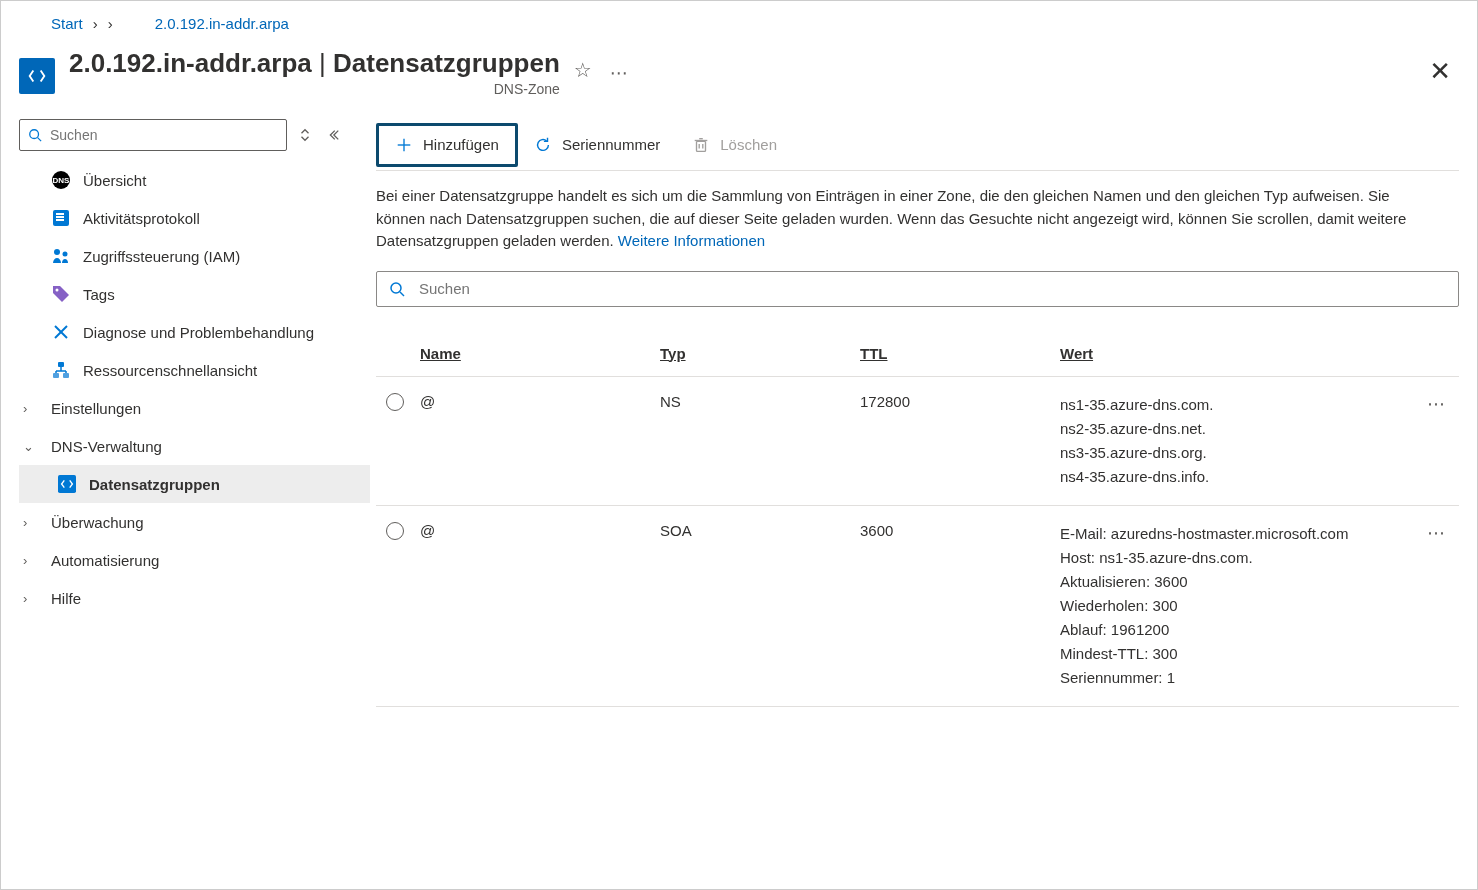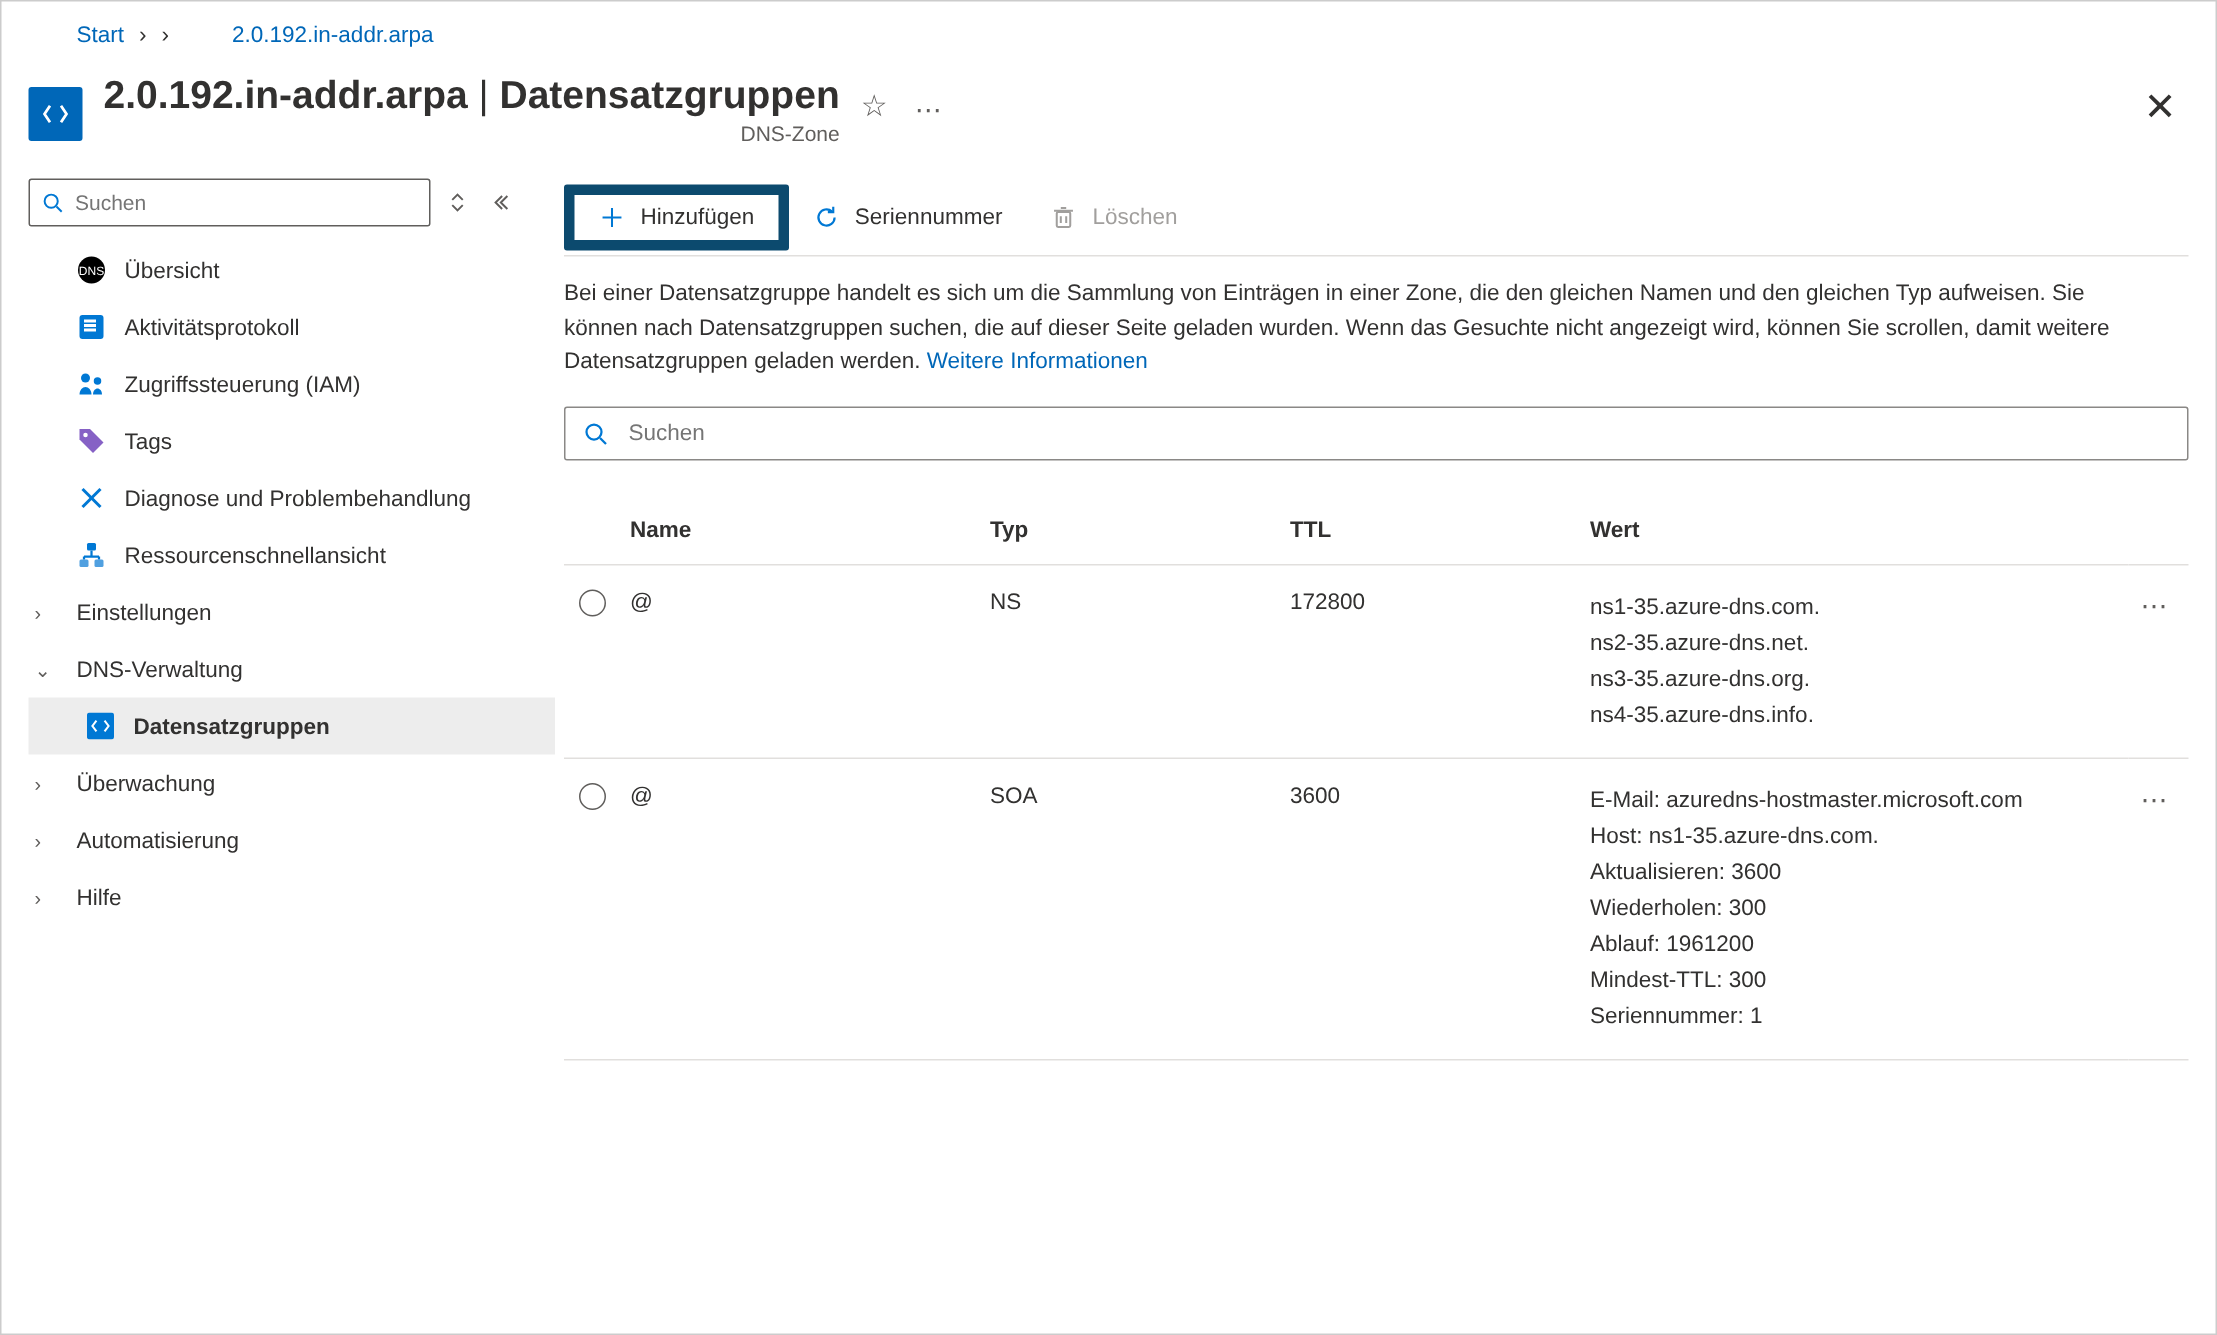--- a/index.html
+++ b/index.html
@@ -34,44 +34,44 @@
 .sidesearch .mini svg{ width:14px; height:14px;}
 
 .nav{ margin-top:8px;}
 .nav-item{ display:flex; align-items:center; height:38px; padding-left:4px; cursor:pointer; gap:12px;}
 .nav-item .chev{ width:16px; color:#605e5c; font-size:13px;}
 .nav-item .ic{ width:20px; height:20px; display:flex; align-items:center; justify-content:center;}
 .nav-item.indented{ padding-left:38px;}
 .nav-item.active{ background:#ededed; font-weight:600;}
 .nav-item .label{ font-size:15px; }
 
-.ic-dns{ width:18px; height:18px; border-radius:50%; background:#000000; color:#fff; font-size:8px; display:flex; align-items:center; justify-content:center; font-weight:normal;}
+.ic-dns{ width:18px; height:18px; border-radius:50%; background:#000000; color:#fff; font-size:8px; display:flex; align-items:center; justify-content:center; font-weight:bold;}
 .ic-log{ width:16px; height:16px; background:#0078d4; border-radius:2px; position:relative;}
 .ic-log::after{content:""; position:absolute; left:3px; top:3px; width:8px; height:2px; background:#fff; box-shadow:0 3px 0 #fff, 0 6px 0 #fff;}
 
 .content{ flex:1; display:flex; flex-direction:column; padding-right:18px;}
 
 .toolbar{ display:flex; align-items:center; height:52px; border-bottom:1px solid #e1dfdd;}
 .toolbar .btn{ display:flex; align-items:center; gap:10px; height:44px; padding:0 16px; cursor:pointer; font-size:15px;}
 .toolbar .btn svg{ width:18px; height:18px; color:#0078d4;}
 .toolbar .btn.disabled{ color:#a19f9d; cursor:default;}
 .toolbar .btn.disabled svg{ color:#a19f9d;}
-.toolbar .highlight{ border:7px solid #0c4a6e; border-radius:2px;justify-content:center;}
+.toolbar .highlight{ border:3px solid #0c4a6e; border-radius:2px;justify-content:center;}
 
 .intro{ padding:14px 0 0 0; font-size:15px; line-height:1.5; max-width:1060px;}
 .intro a{ color:#0067b8; }
 
 .tablesearch{ margin-top:18px; display:flex; align-items:center; border:1px solid #8a8886; border-radius:2px; height:36px; padding:0 12px;}
 .tablesearch svg{ width:16px; height:16px; color:#0078d4;}
 .tablesearch input{ border:none; outline:none; flex:1; margin-left:14px; font-size:15px; color:#605e5c;}
 
 .result-count{ margin-top:10px; font-size:15px; color:#323130;}
 
 .table{ margin-top:24px; width:100%; border-collapse:collapse;}
-.table thead th{ text-align:left; font-weight:600; font-size:15px; padding:14px 8px; border-bottom:1px solid #e1dfdd;}
+.table thead th{ text-align:left; font-weight:600; font-size:15px; padding:14px 8px; border-bottom:1px solid #e1dfdd;text-decoration:underline;}
 .table tbody td{ vertical-align:top; padding:16px 8px; font-size:15px; border-bottom:1px solid #e1dfdd;}
 .table .col-check{ width:36px;}
 .table .col-name{ width:240px;}
 .table .col-type{ width:200px;}
 .table .col-ttl{ width:200px;}
 .table .wert-line{ display:block; line-height:1.6;}
 .chk{ width:18px; height:18px; border-radius:50%; border:1px solid #605e5c; display:inline-block;}
 .table tbody tr td:first-child{ padding-left:10px;}
 .table thead th:first-child{ padding-left:10px;}
 .more-dots{ color:#605e5c; cursor:pointer; font-size:18px;}

